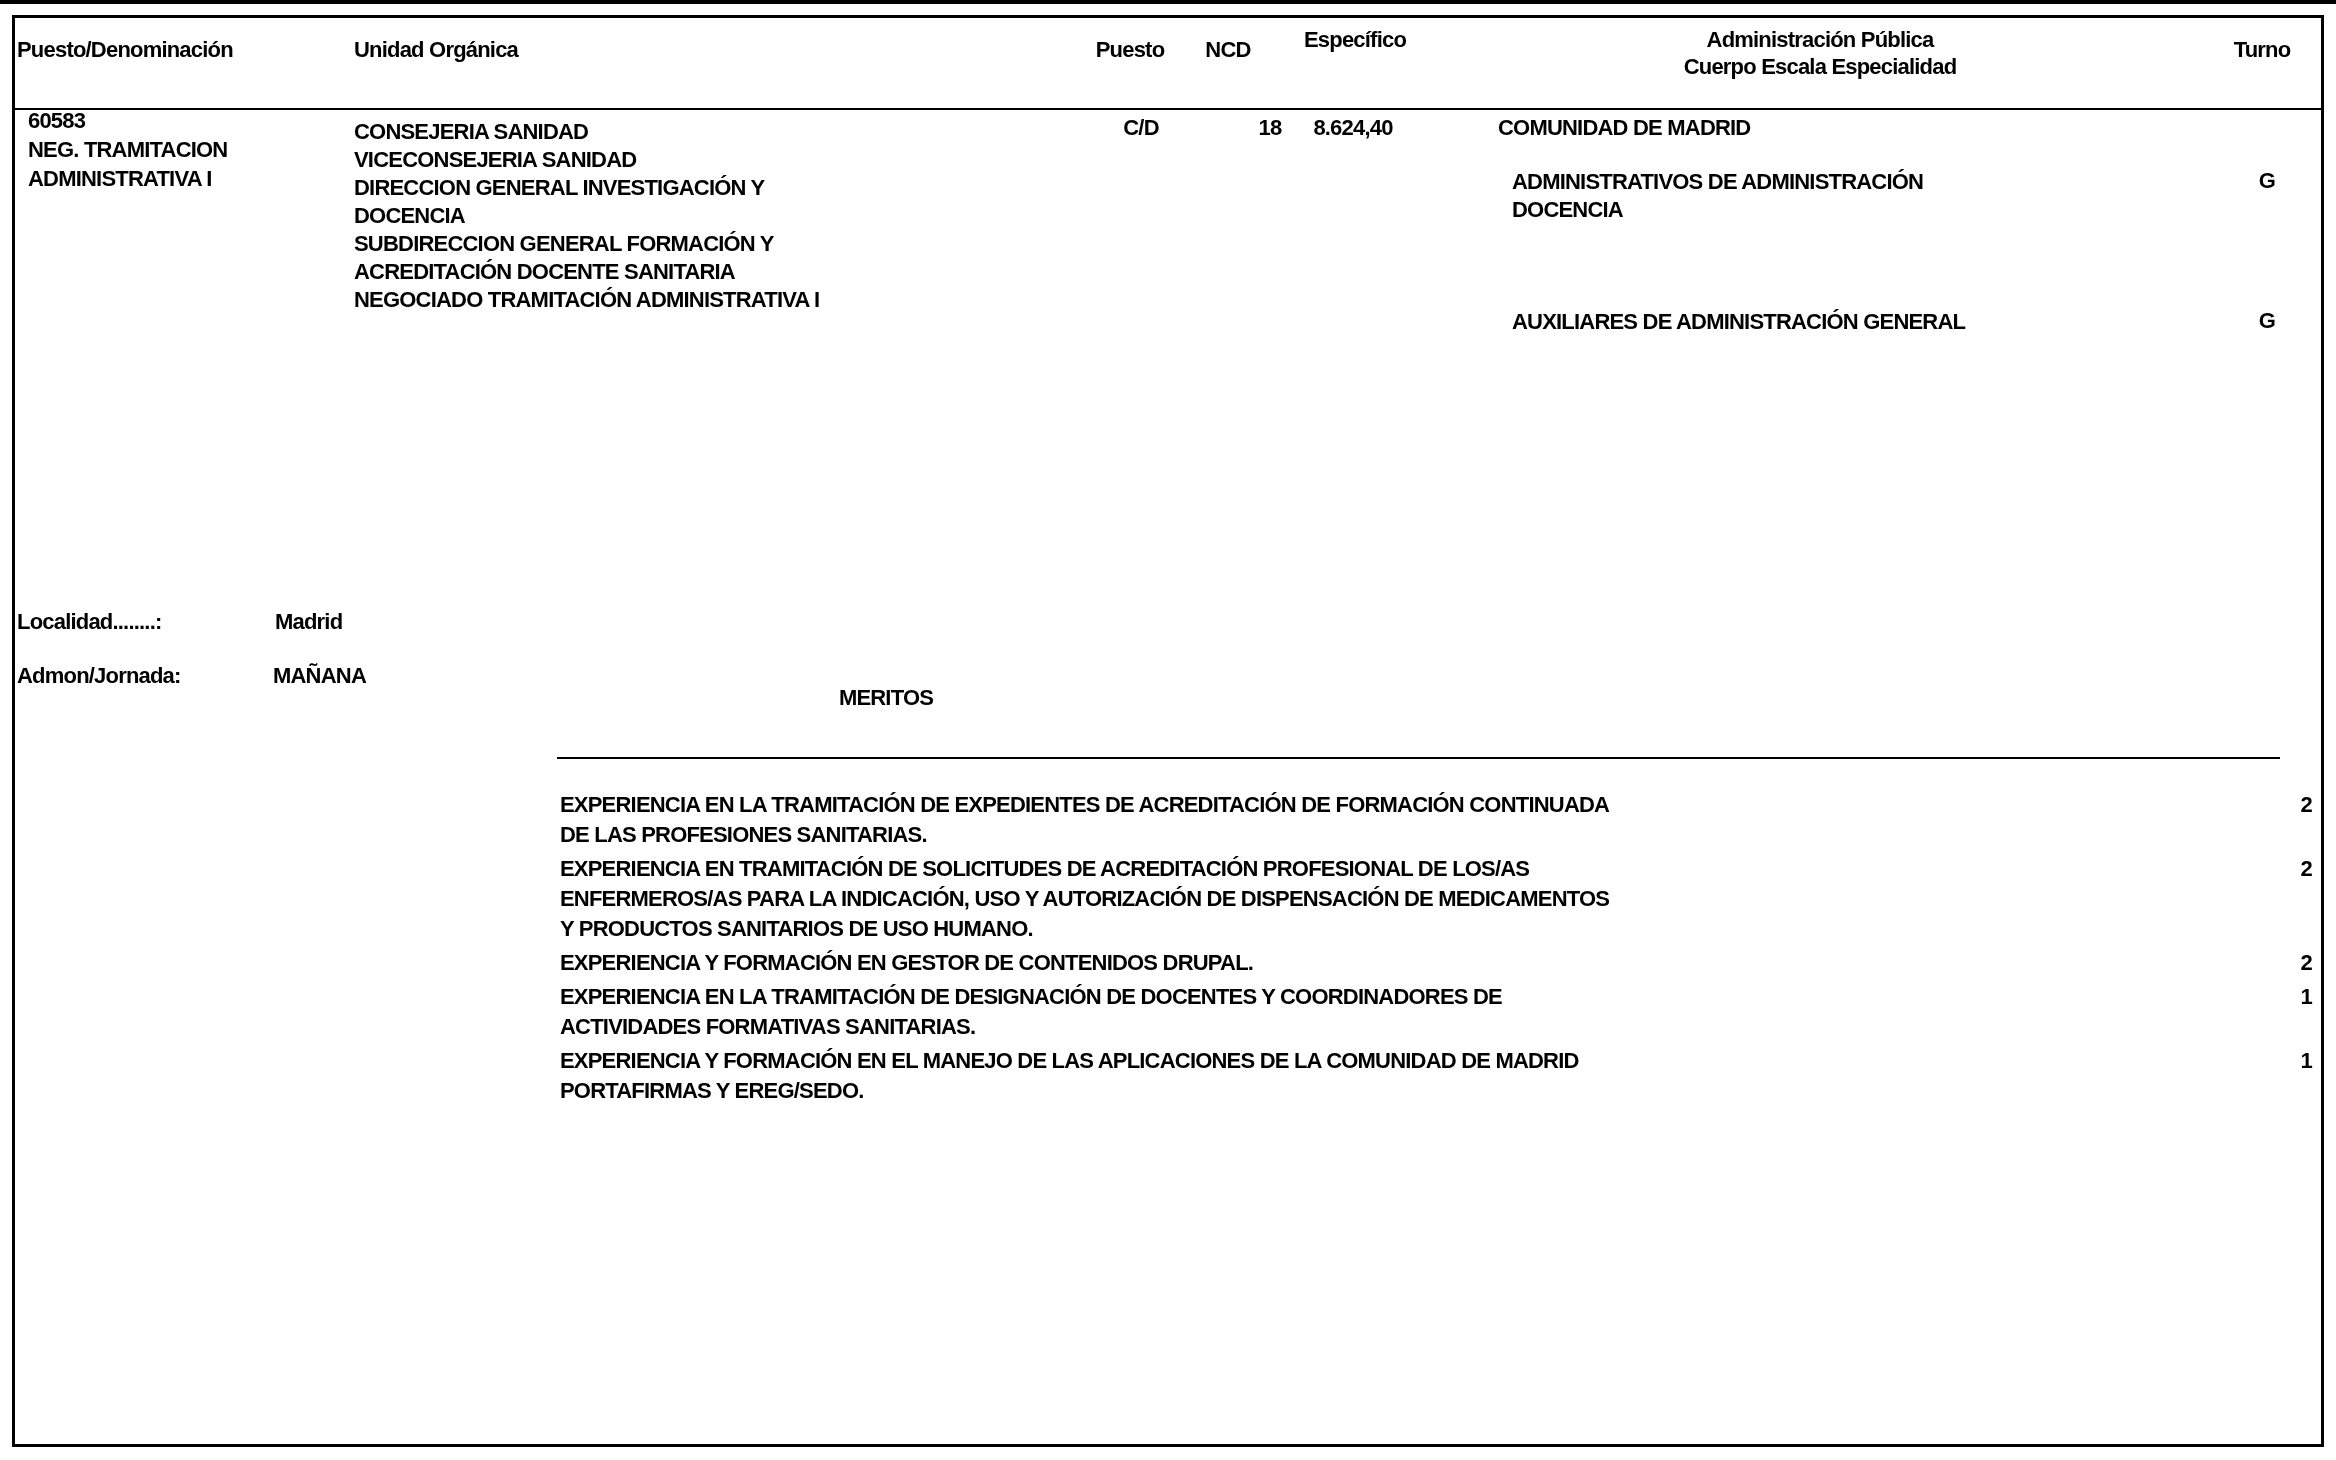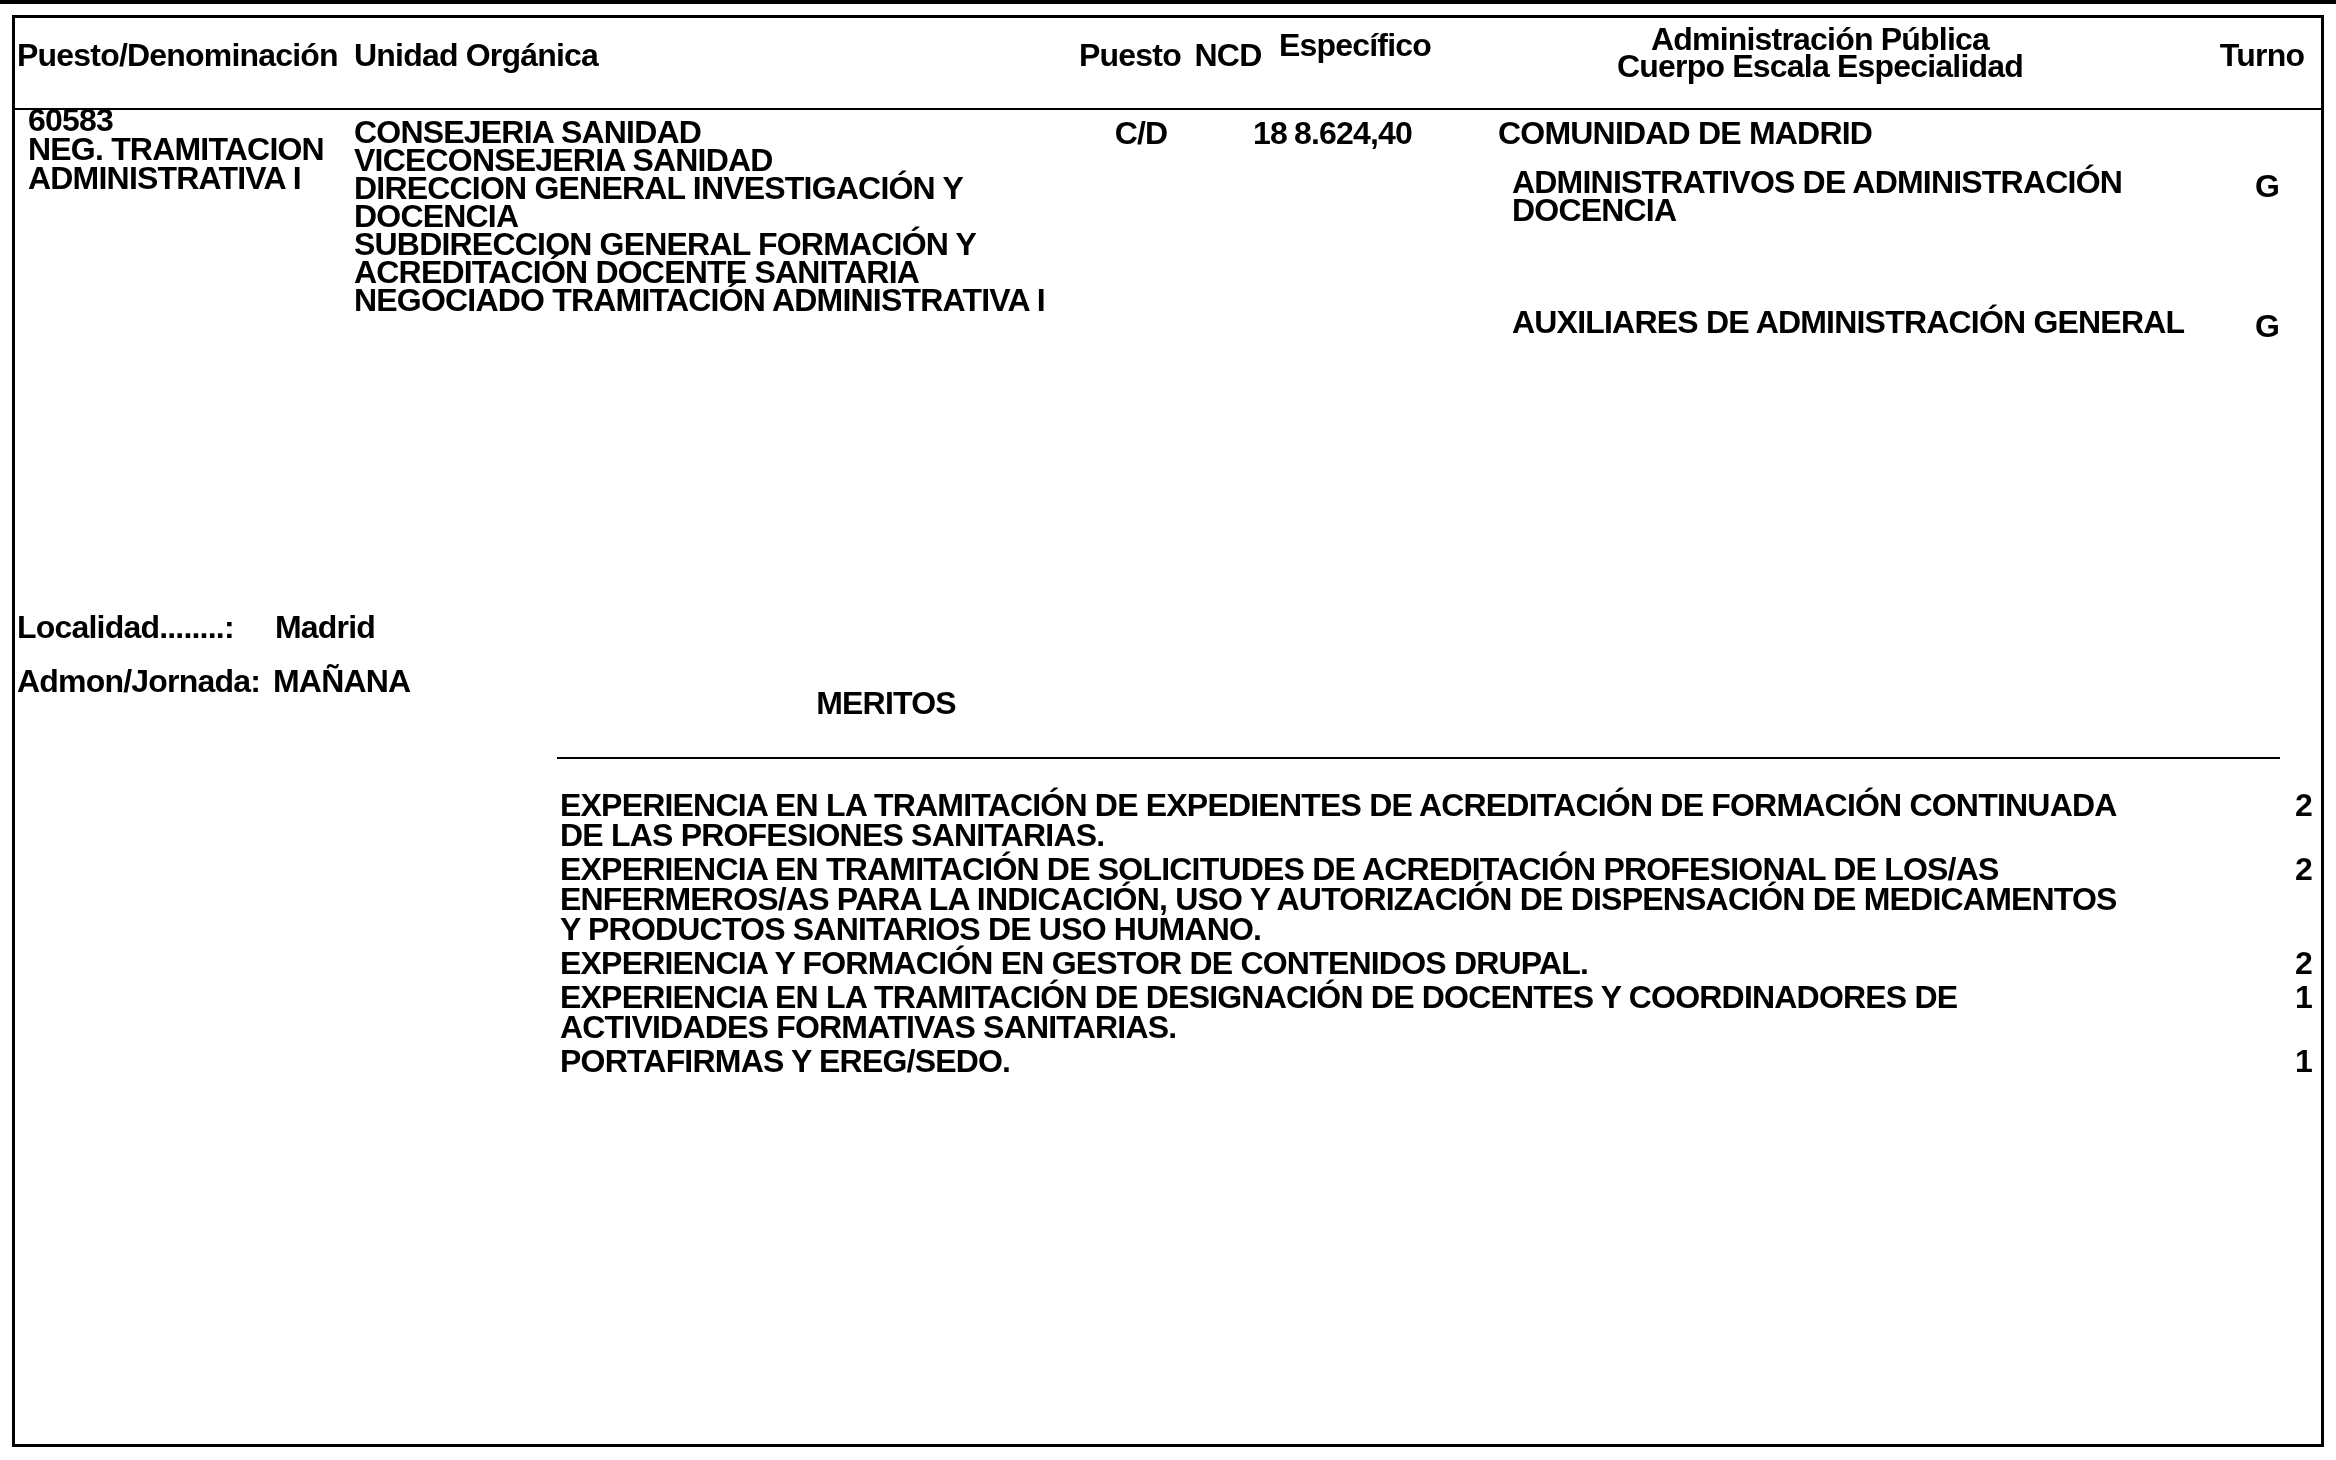--- a/index.html
+++ b/index.html
@@ -3,21 +3,21 @@
 <meta charset="utf-8">
 <style>
   html,body{margin:0;padding:0;background:#ffffff;}
   .page{
     position:relative;
     width:2336px;height:1460px;
     background:#ffffff;
     color:#000;
     font-family:"Liberation Sans","DejaVu Sans",sans-serif;
     font-weight:bold;
-    font-size:32px;
+    font-size:22px;
     letter-spacing:-0.8px;
     overflow:hidden;
   }
   .abs{position:absolute;white-space:nowrap;}
   .ctr{transform:translateX(-50%);}
   .top-rule{
     position:absolute;left:0;top:0;width:2336px;height:4px;background:#000;
   }
   .sheet{
     position:absolute;left:12px;top:15px;width:2306px;height:1426px;
@@ -138,20 +138,21 @@
         </div>
         <div class="merit-item">
           <div class="merit-text">
             <div>EXPERIENCIA EN LA TRAMITACIÓN DE DESIGNACIÓN DE DOCENTES Y COORDINADORES DE</div>
             <div>ACTIVIDADES FORMATIVAS SANITARIAS.</div>
           </div>
           <div class="merit-points">1</div>
         </div>
         <div class="merit-item">
           <div class="merit-text">
+            <div>EXPERIENCIA Y FORMACIÓN EN EL MANEJO DE LAS APLICACIONES DE LA COMUNIDAD DE MADRID</div>
             <div>PORTAFIRMAS Y EREG/SEDO.</div>
           </div>
           <div class="merit-points">1</div>
         </div>
       </div>
 
   </div>
 </div>
 
 </body></html>

